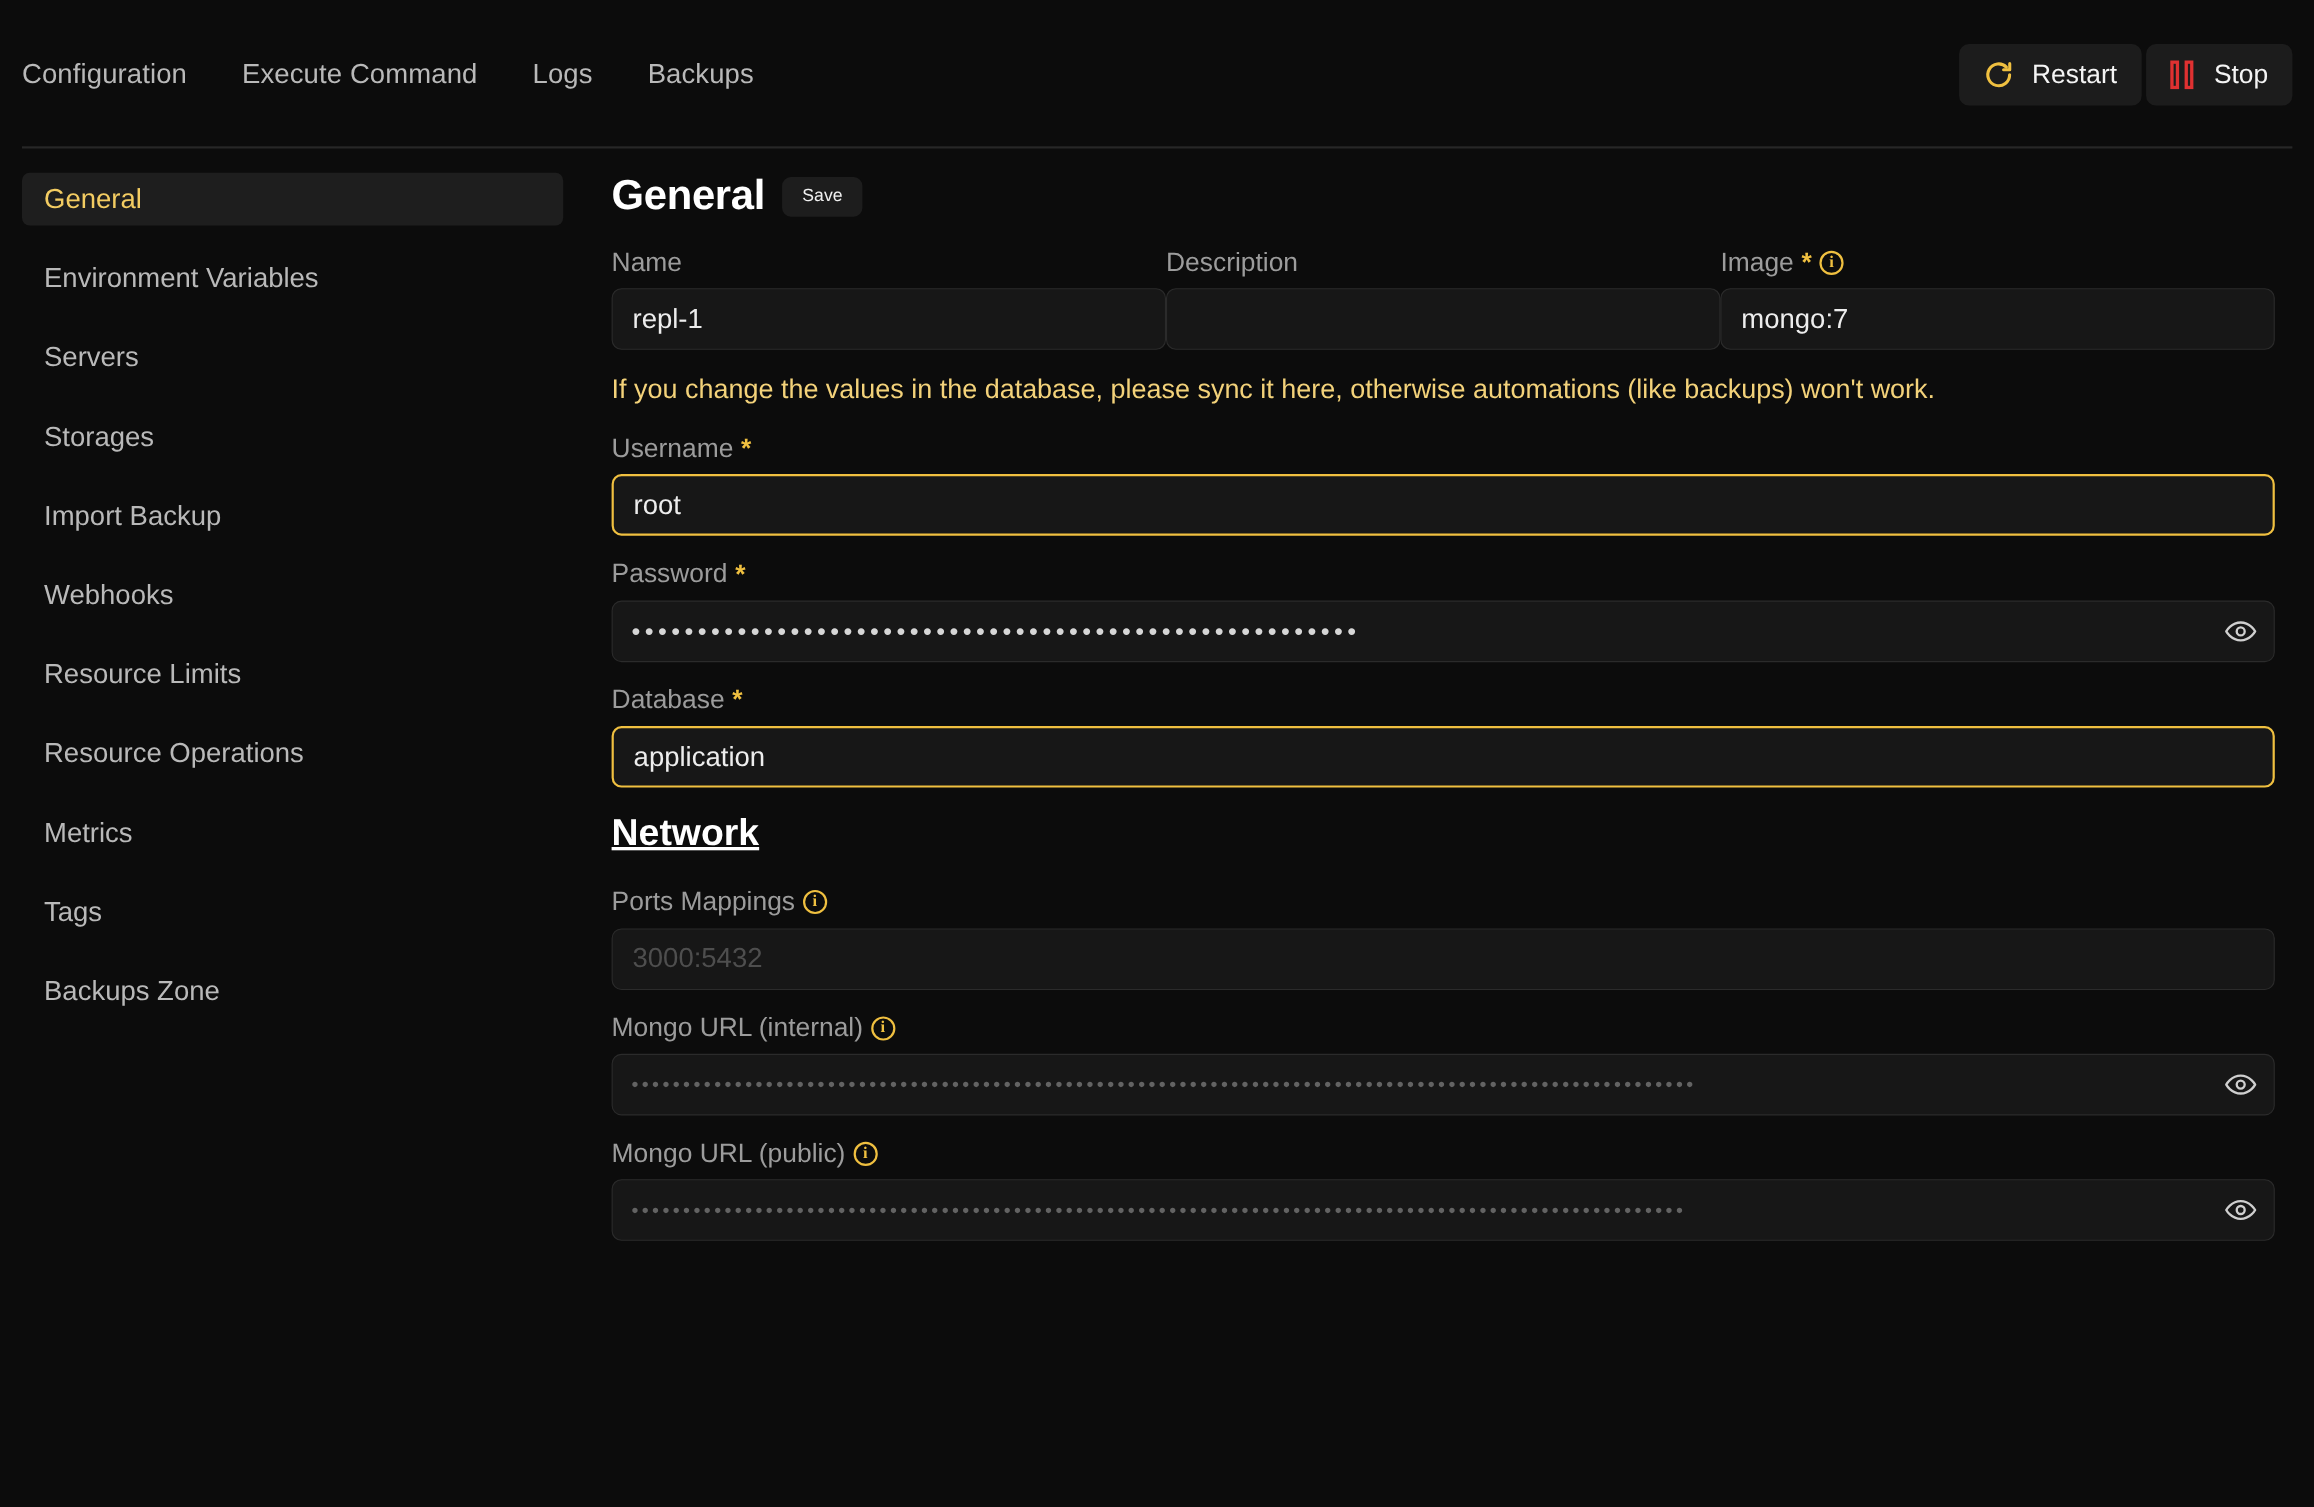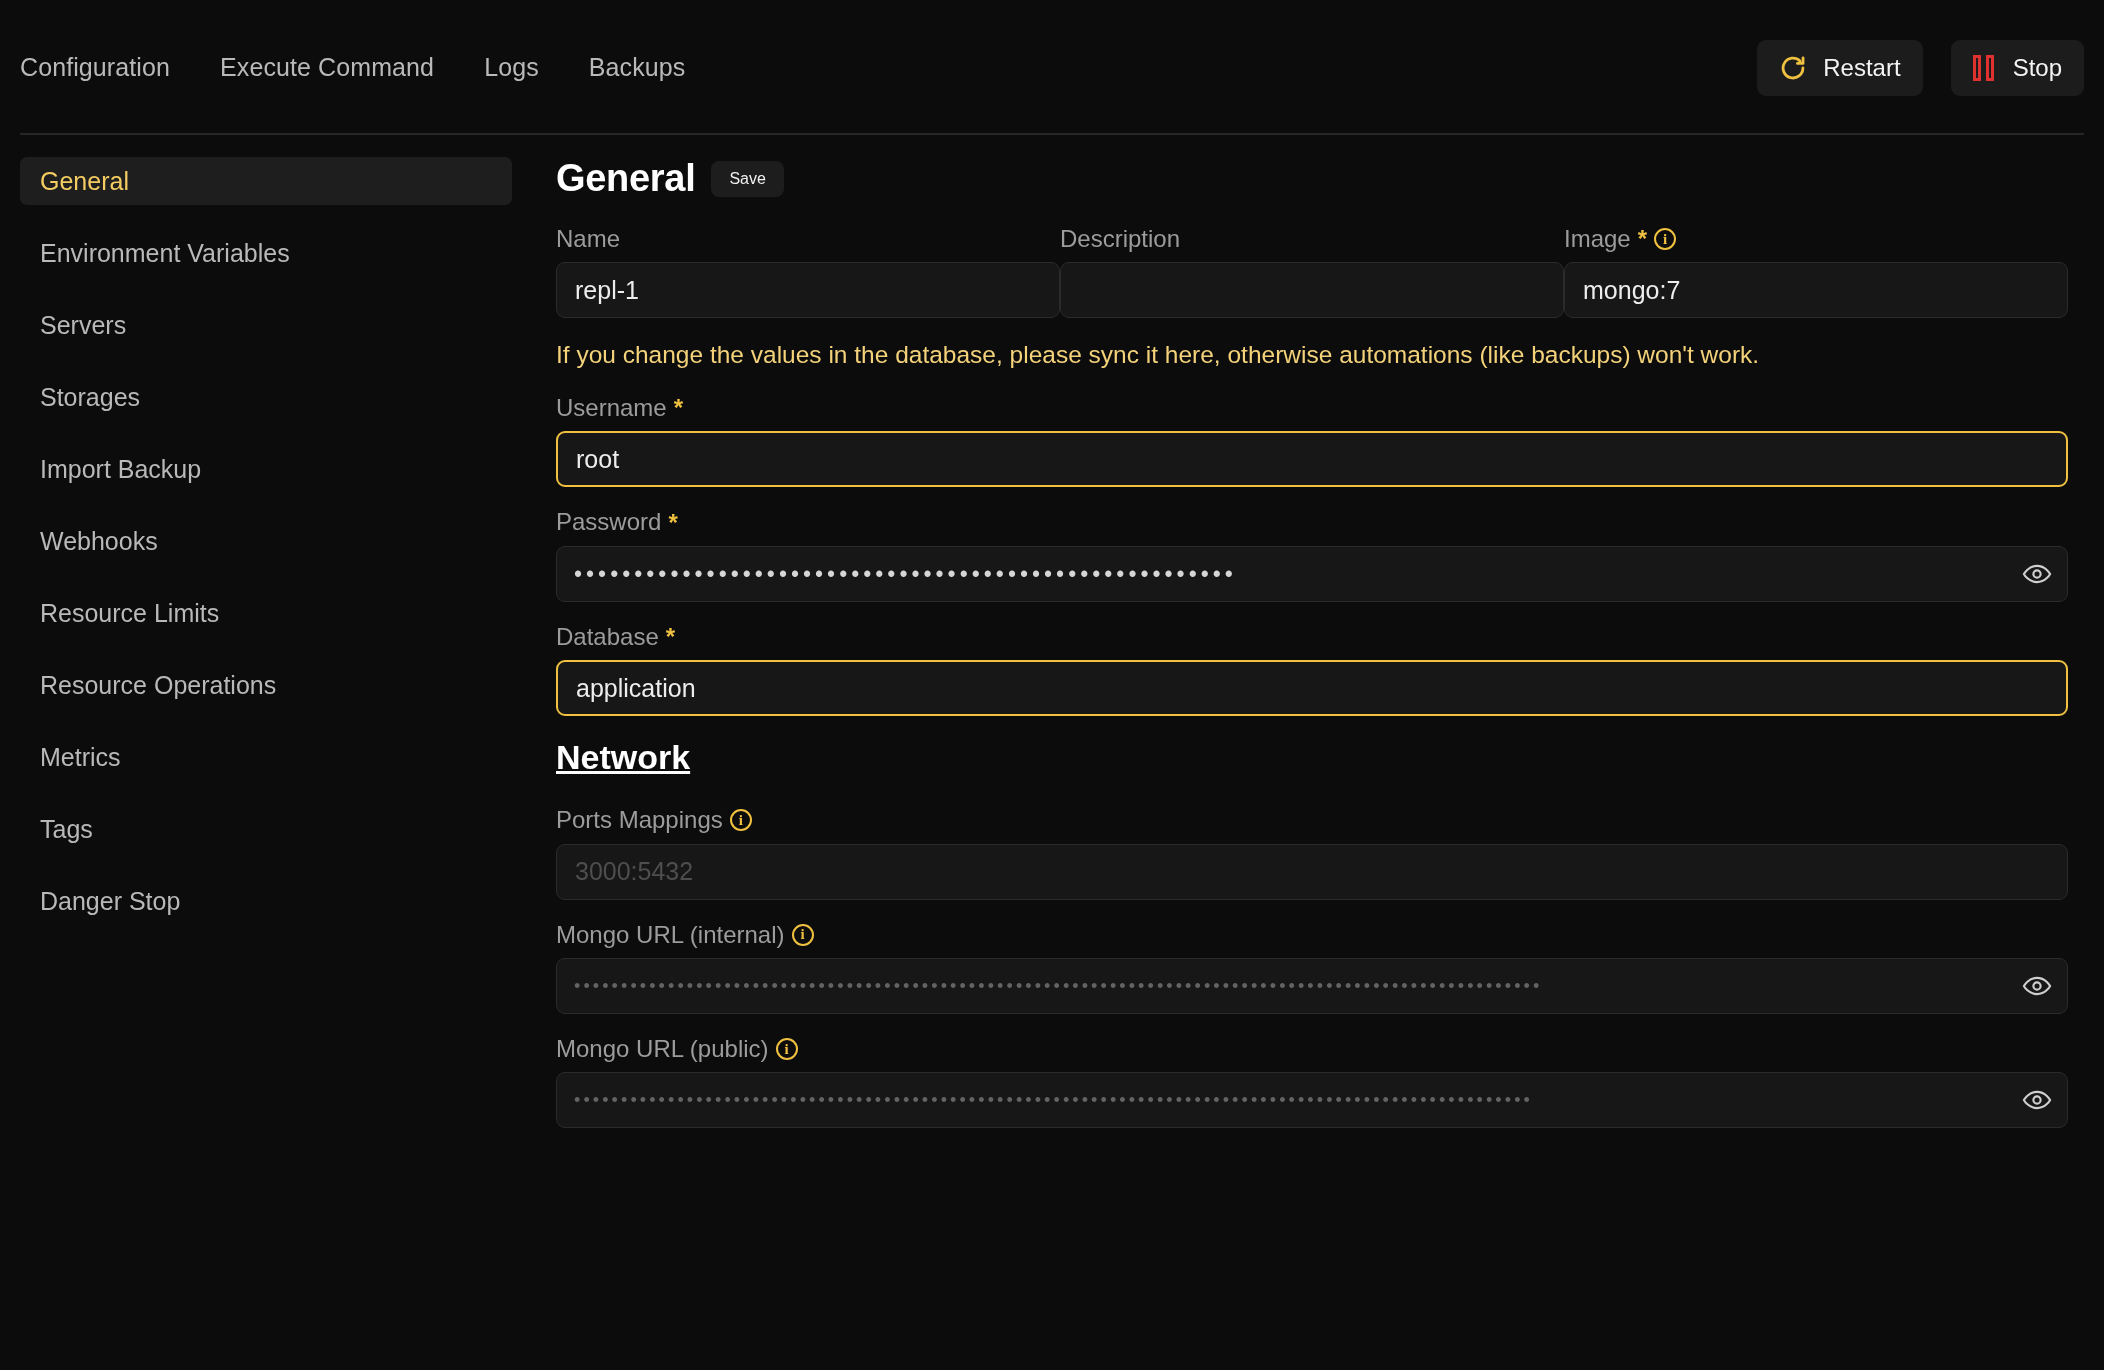--- a/index.html
+++ b/index.html
@@ -32,21 +32,21 @@
     line-height: 1;
     letter-spacing: .1px;
     cursor: pointer;
     white-space: nowrap;
   }
 
   .topbar-actions {
     margin-left: auto;
     display: flex;
     align-items: flex-start;
-    gap: 28px;
+    gap: 4px;
   }
   .action-btn {
     display: flex;
     align-items: center;
     gap: 16px;
     background: #1c1c1c;
     border: none;
     border-radius: 9px;
     height: 56px;
     padding: 0 22px;
@@ -298,21 +298,21 @@
     <div class="side-item">
       <span>Resource Operations</span>
     </div>
     <div class="side-item">
       <span>Metrics</span>
     </div>
     <div class="side-item">
       <span>Tags</span>
     </div>
     <div class="side-item">
-      <span>Danger Stop</span>
+      <span>Backups Zone</span>
     </div>
   </div>
 
   <div class="main">
 
     <div class="section-head">
       <div class="section-title">General</div>
       <button class="save-btn">Save</button>
     </div>
 

